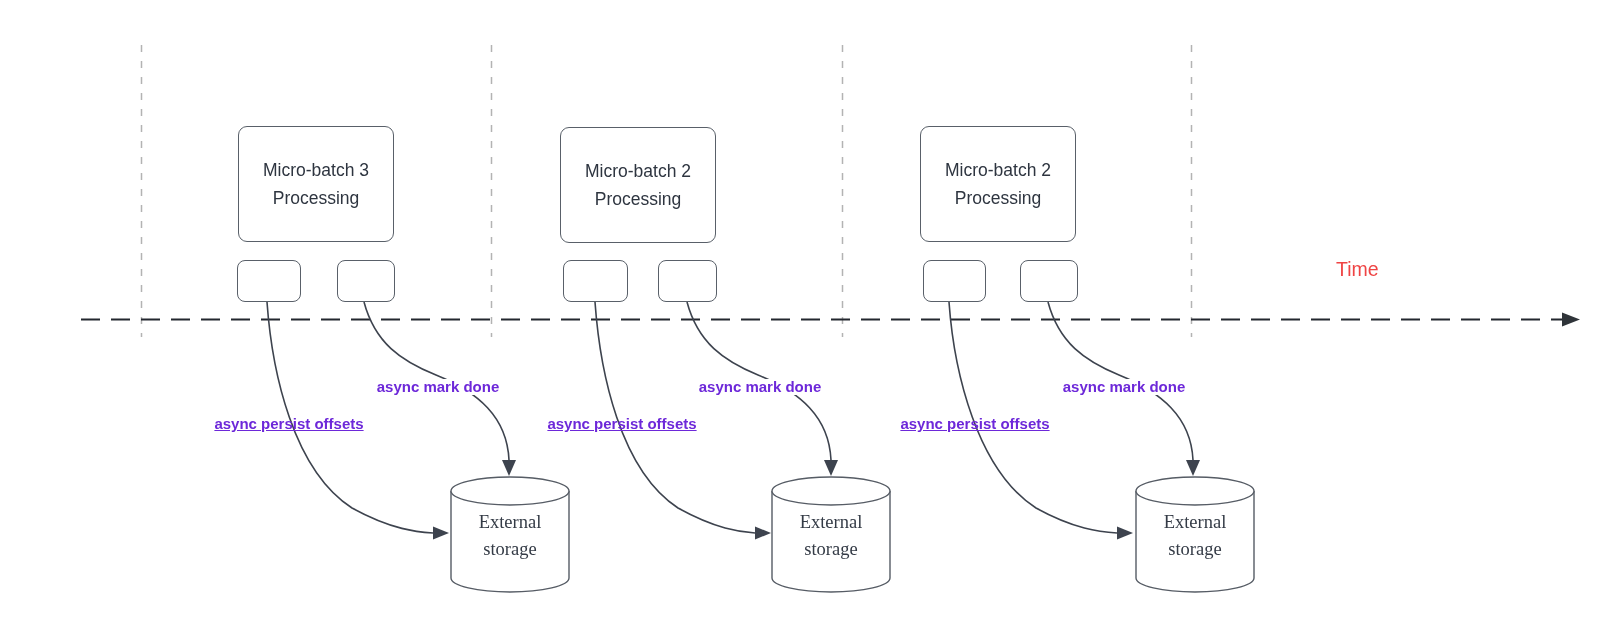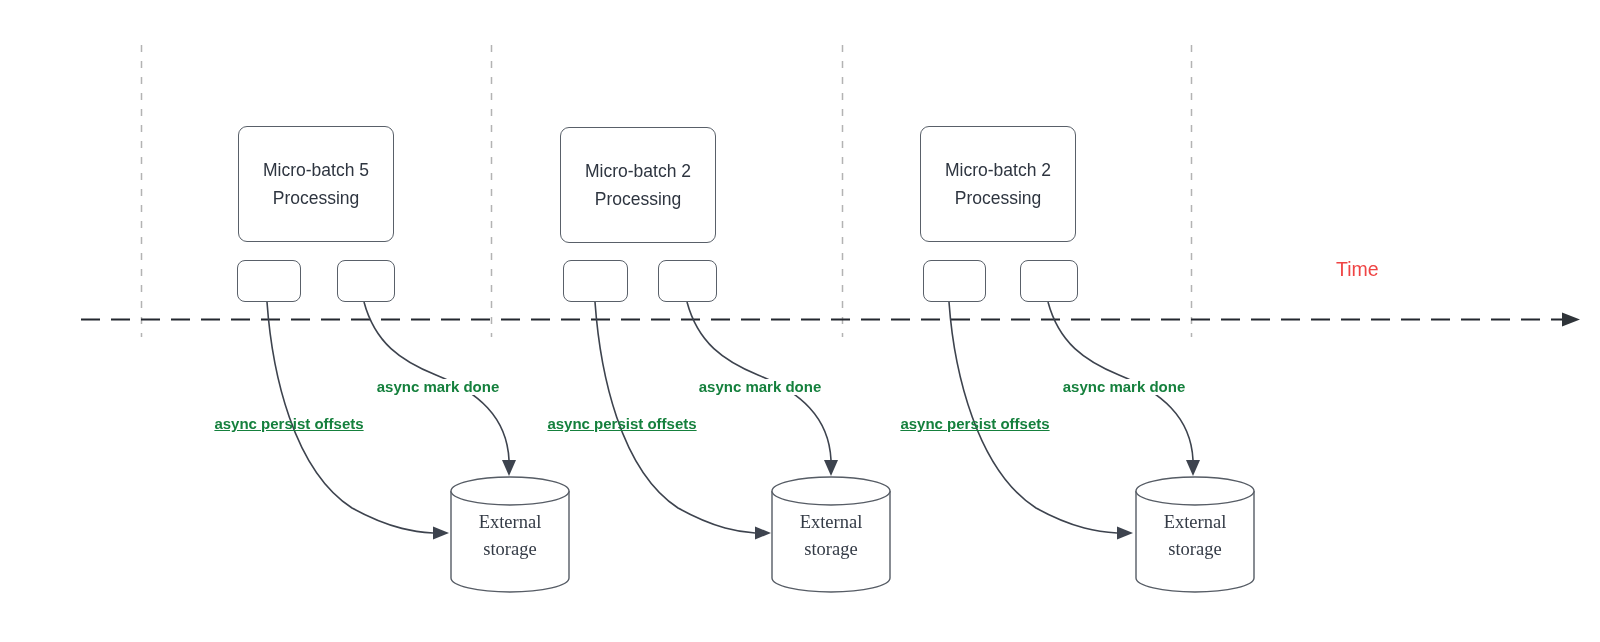--- a/index.html
+++ b/index.html
@@ -40,21 +40,21 @@
     border-radius: 8px;
     background: #ffffff;
     box-sizing: border-box;
   }
   .async-label {
     position: absolute;
     font-size: 15px;
     font-weight: bold;
     line-height: 16px;
     text-align: center;
-    color: #15803d;
+    color: #6d28d9;
     white-space: nowrap;
   }
   .mark-label { width: 142px; background: #ffffff; }
   .persist-label { width: 176px; text-decoration: underline; }
   .storage-label {
     position: absolute;
     width: 120px;
     top: 509px;
     text-align: center;
     font-size: 18.5px;
@@ -108,21 +108,21 @@
     <g>
       <path d="M 772 491 L 772 578 A 59 14 0 0 0 890 578 L 890 491" fill="#ffffff" stroke="#565c65" stroke-width="1.4"></path>
       <ellipse cx="831" cy="491" rx="59" ry="14" fill="#ffffff" stroke="#565c65" stroke-width="1.4"></ellipse>
     </g>
     <g>
       <path d="M 1136 491 L 1136 578 A 59 14 0 0 0 1254 578 L 1254 491" fill="#ffffff" stroke="#565c65" stroke-width="1.4"></path>
       <ellipse cx="1195" cy="491" rx="59" ry="14" fill="#ffffff" stroke="#565c65" stroke-width="1.4"></ellipse>
     </g>
   </svg>
 
-  <div class="proc-box" style="left:238px; top:126px;">Micro-batch 5
+  <div class="proc-box" style="left:238px; top:126px;">Micro-batch 3
 Processing</div>
   <div class="small-box" style="left:237px; top:260px; width:64px;"></div>
   <div class="small-box" style="left:337px; top:260px; width:58px;"></div>
   <div class="async-label persist-label" style="left:201px; top:416px;">async persist offsets</div>
   <div class="async-label mark-label" style="left:367px; top:379px;">async mark done</div>
   <div class="storage-label" style="left:450px;">External
 storage</div>
 
   <div class="proc-box" style="left:560px; top:127px;">Micro-batch 2
 Processing</div>

